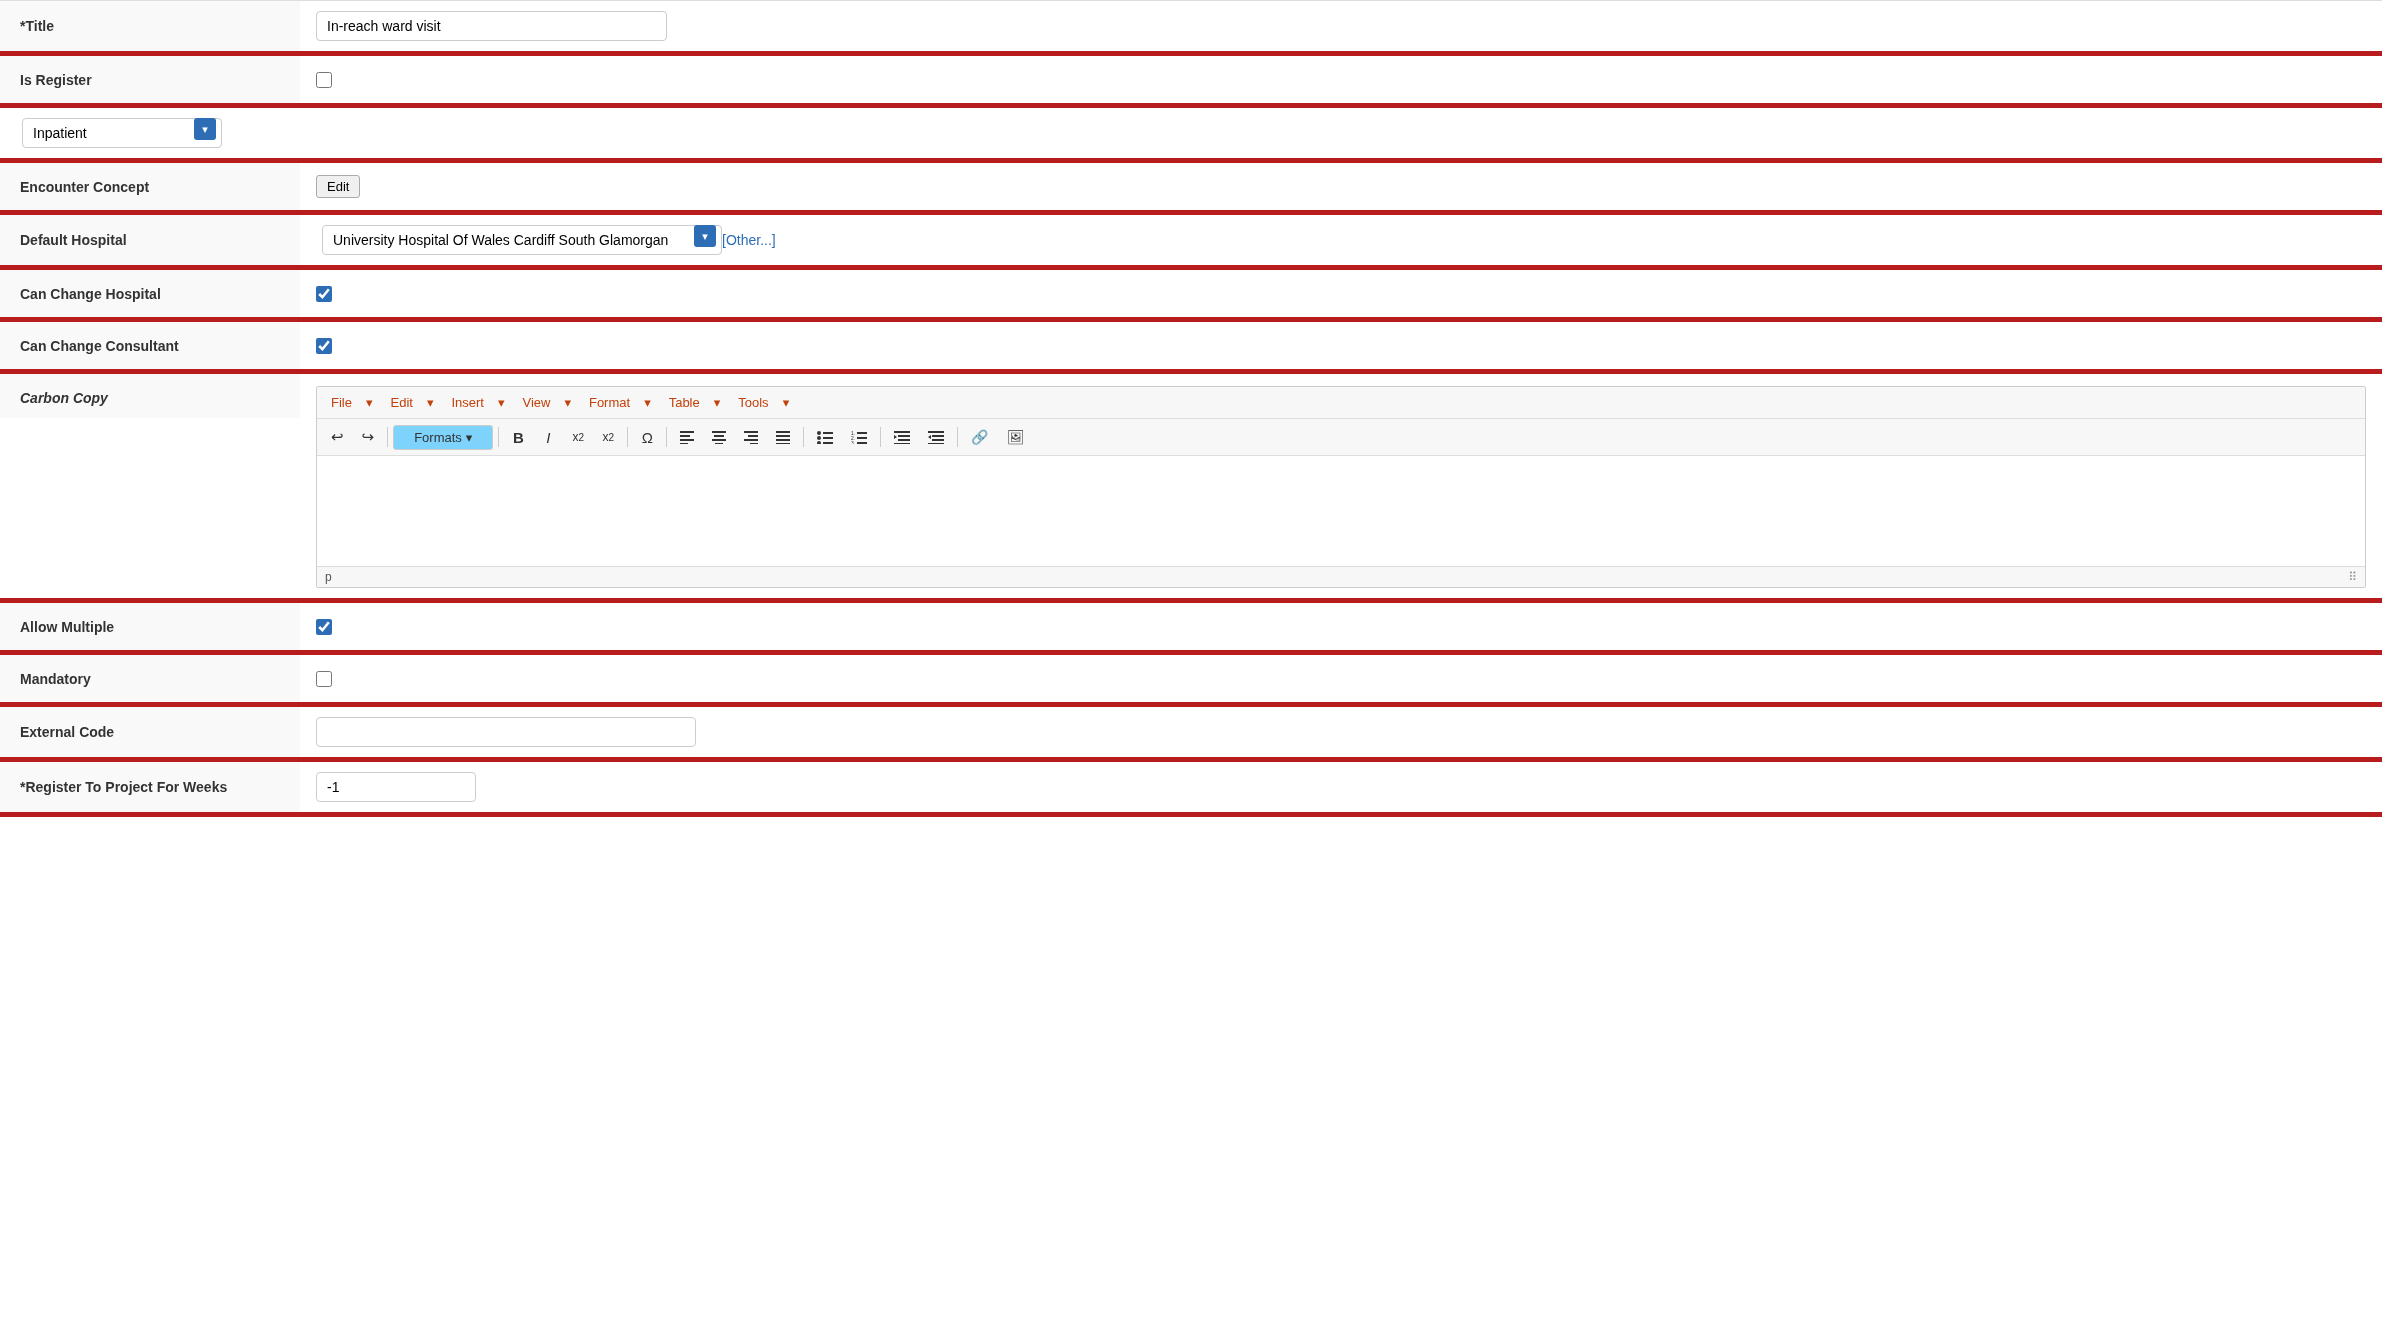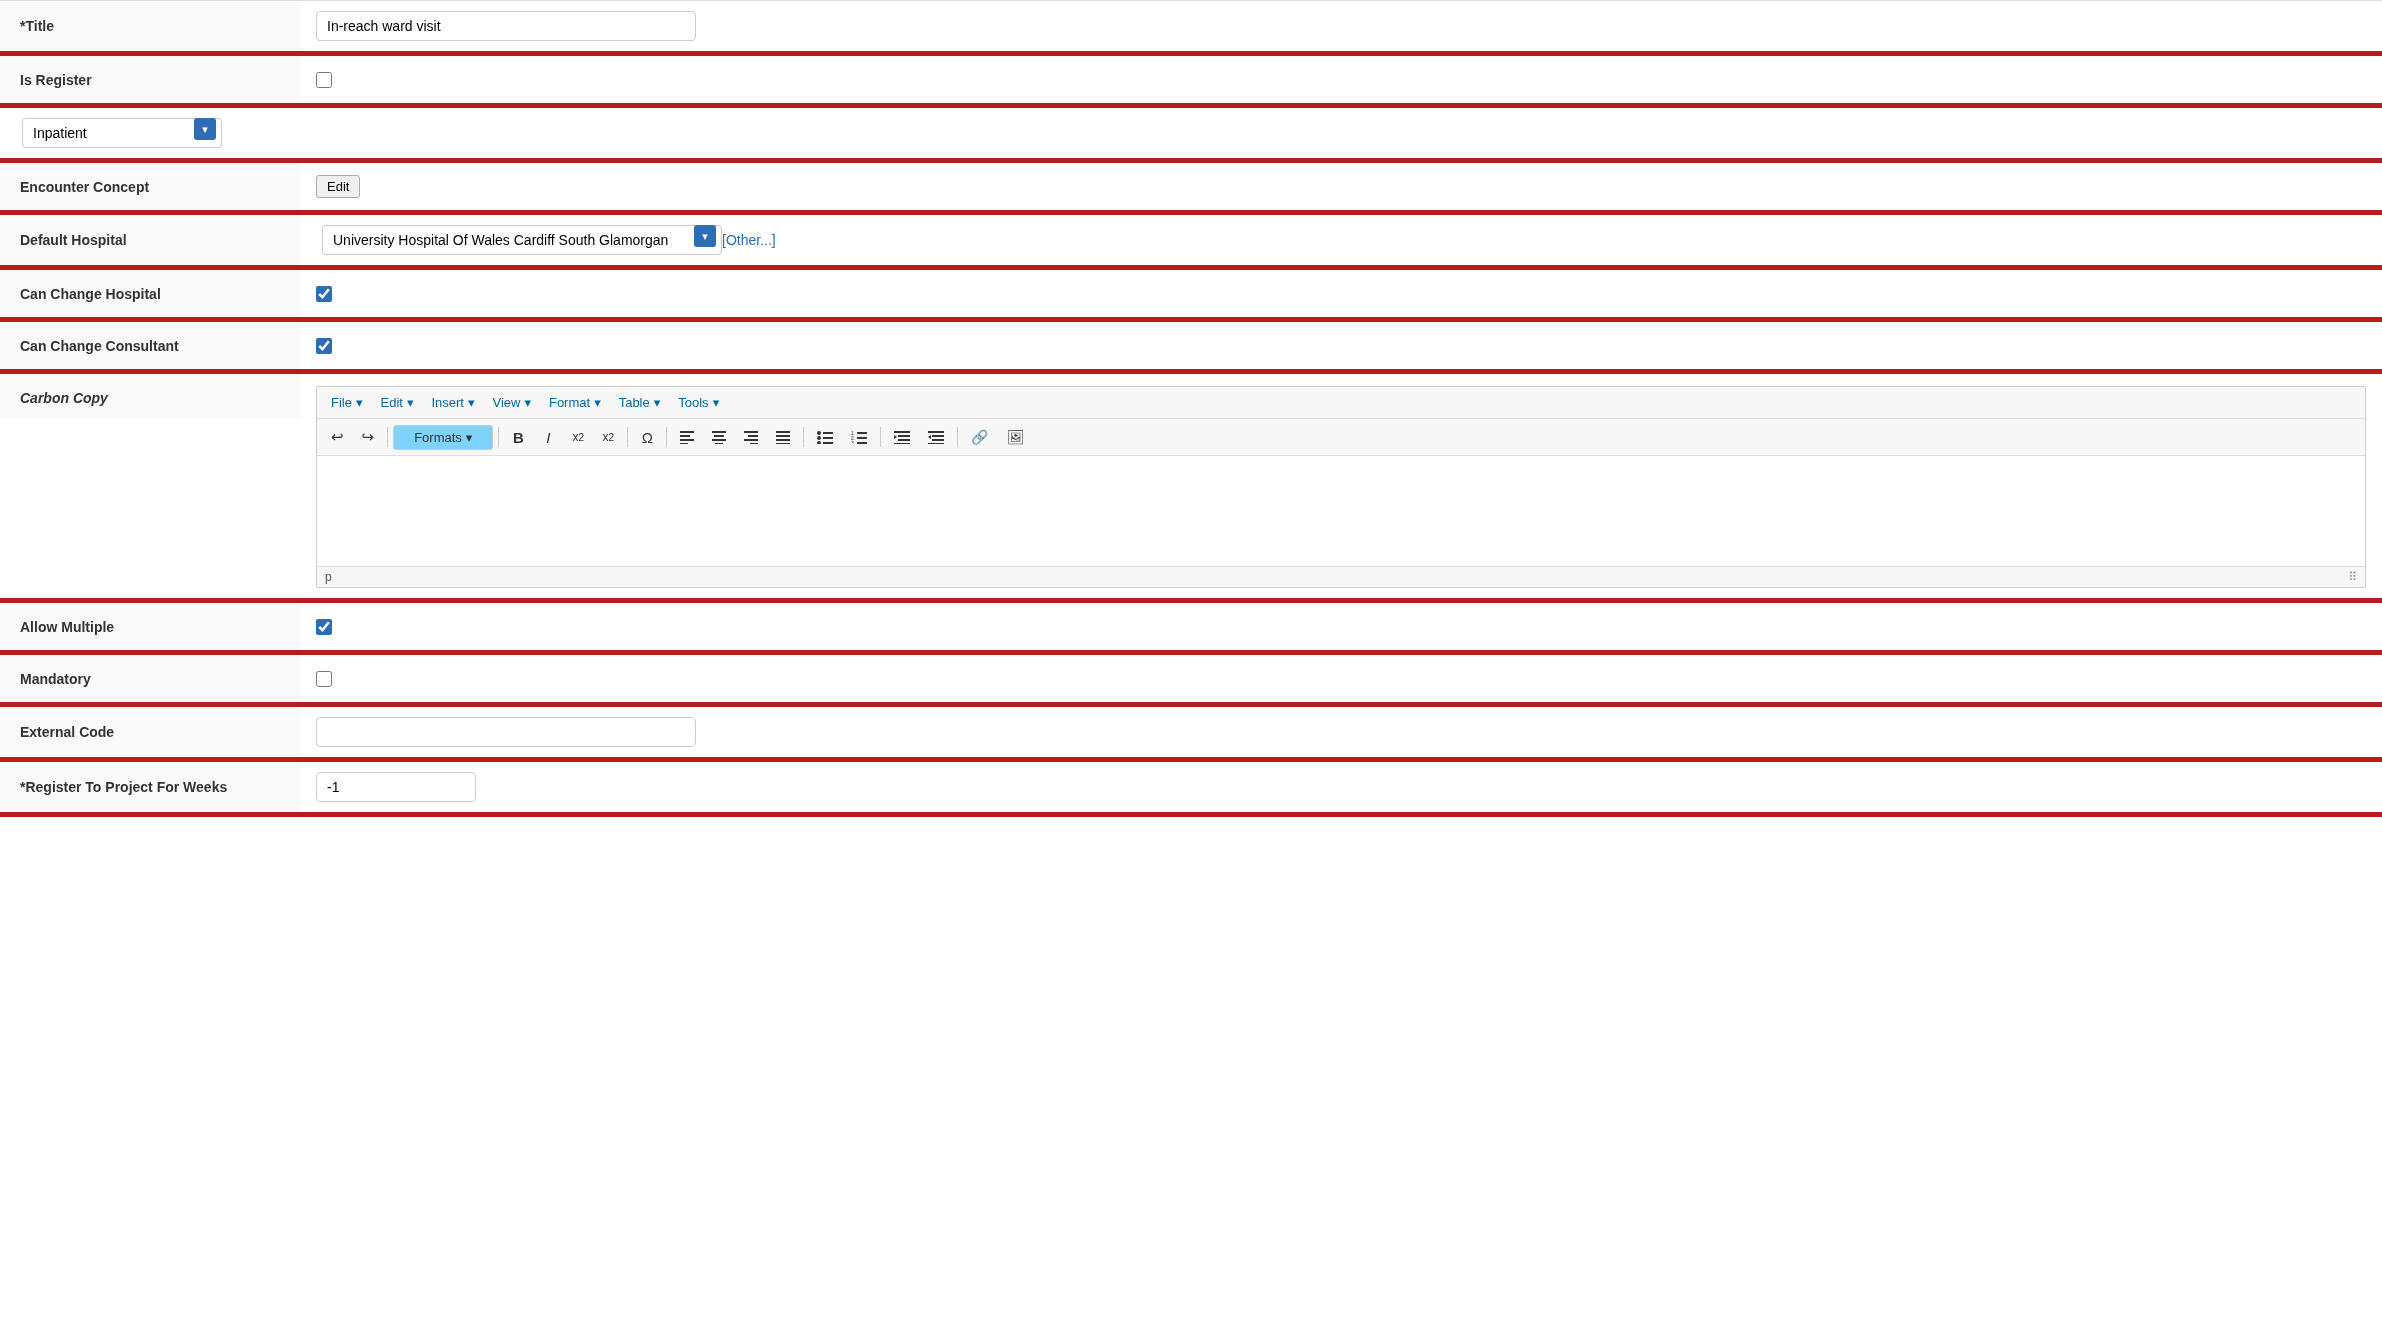--- a/index.html
+++ b/index.html
@@ -39,21 +39,21 @@
     }
     input[type="text"] {
       border: 1px solid #ccc;
       border-radius: 4px;
       padding: 6px 10px;
       font-size: 14px;
       outline: none;
       background: #fff;
     }
     .title-input {
-      width: 380px;
+      width: 351px;
     }
     .external-code-input {
       width: 380px;
     }
     .weeks-input {
       width: 160px;
     }
     input[type="checkbox"] {
       width: 16px;
       height: 16px;
@@ -123,24 +123,24 @@
       gap: 2px;
       flex-wrap: wrap;
     }
     .rte-menu-btn {
       padding: 4px 8px;
       font-size: 13px;
       cursor: pointer;
       border: none;
       background: transparent;
       border-radius: 3px;
-      color: #0369a1;
-      display: flex;
-      align-items: center;
-      gap: 4px;
+      color: #c2410c;
+      display: flex;
+      align-items: center;
+      gap: 14px;
       white-space: nowrap;
     }
     .rte-toolbar {
       display: flex;
       align-items: center;
       background: #f7f7f7;
       border-bottom: 1px solid #ddd;
       padding: 4px 6px;
       gap: 2px;
       flex-wrap: wrap;

